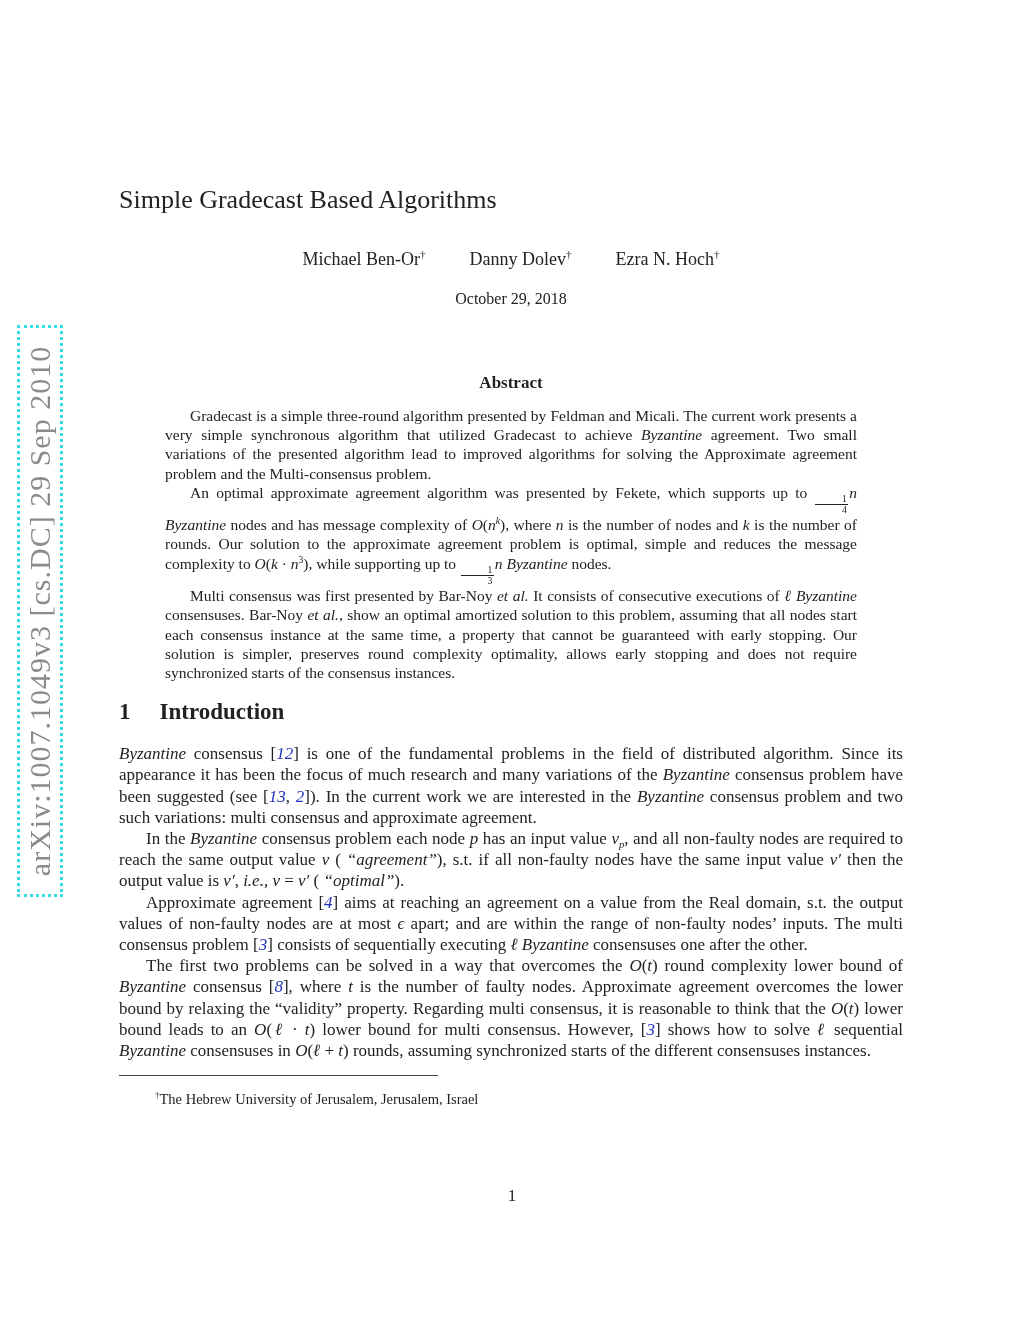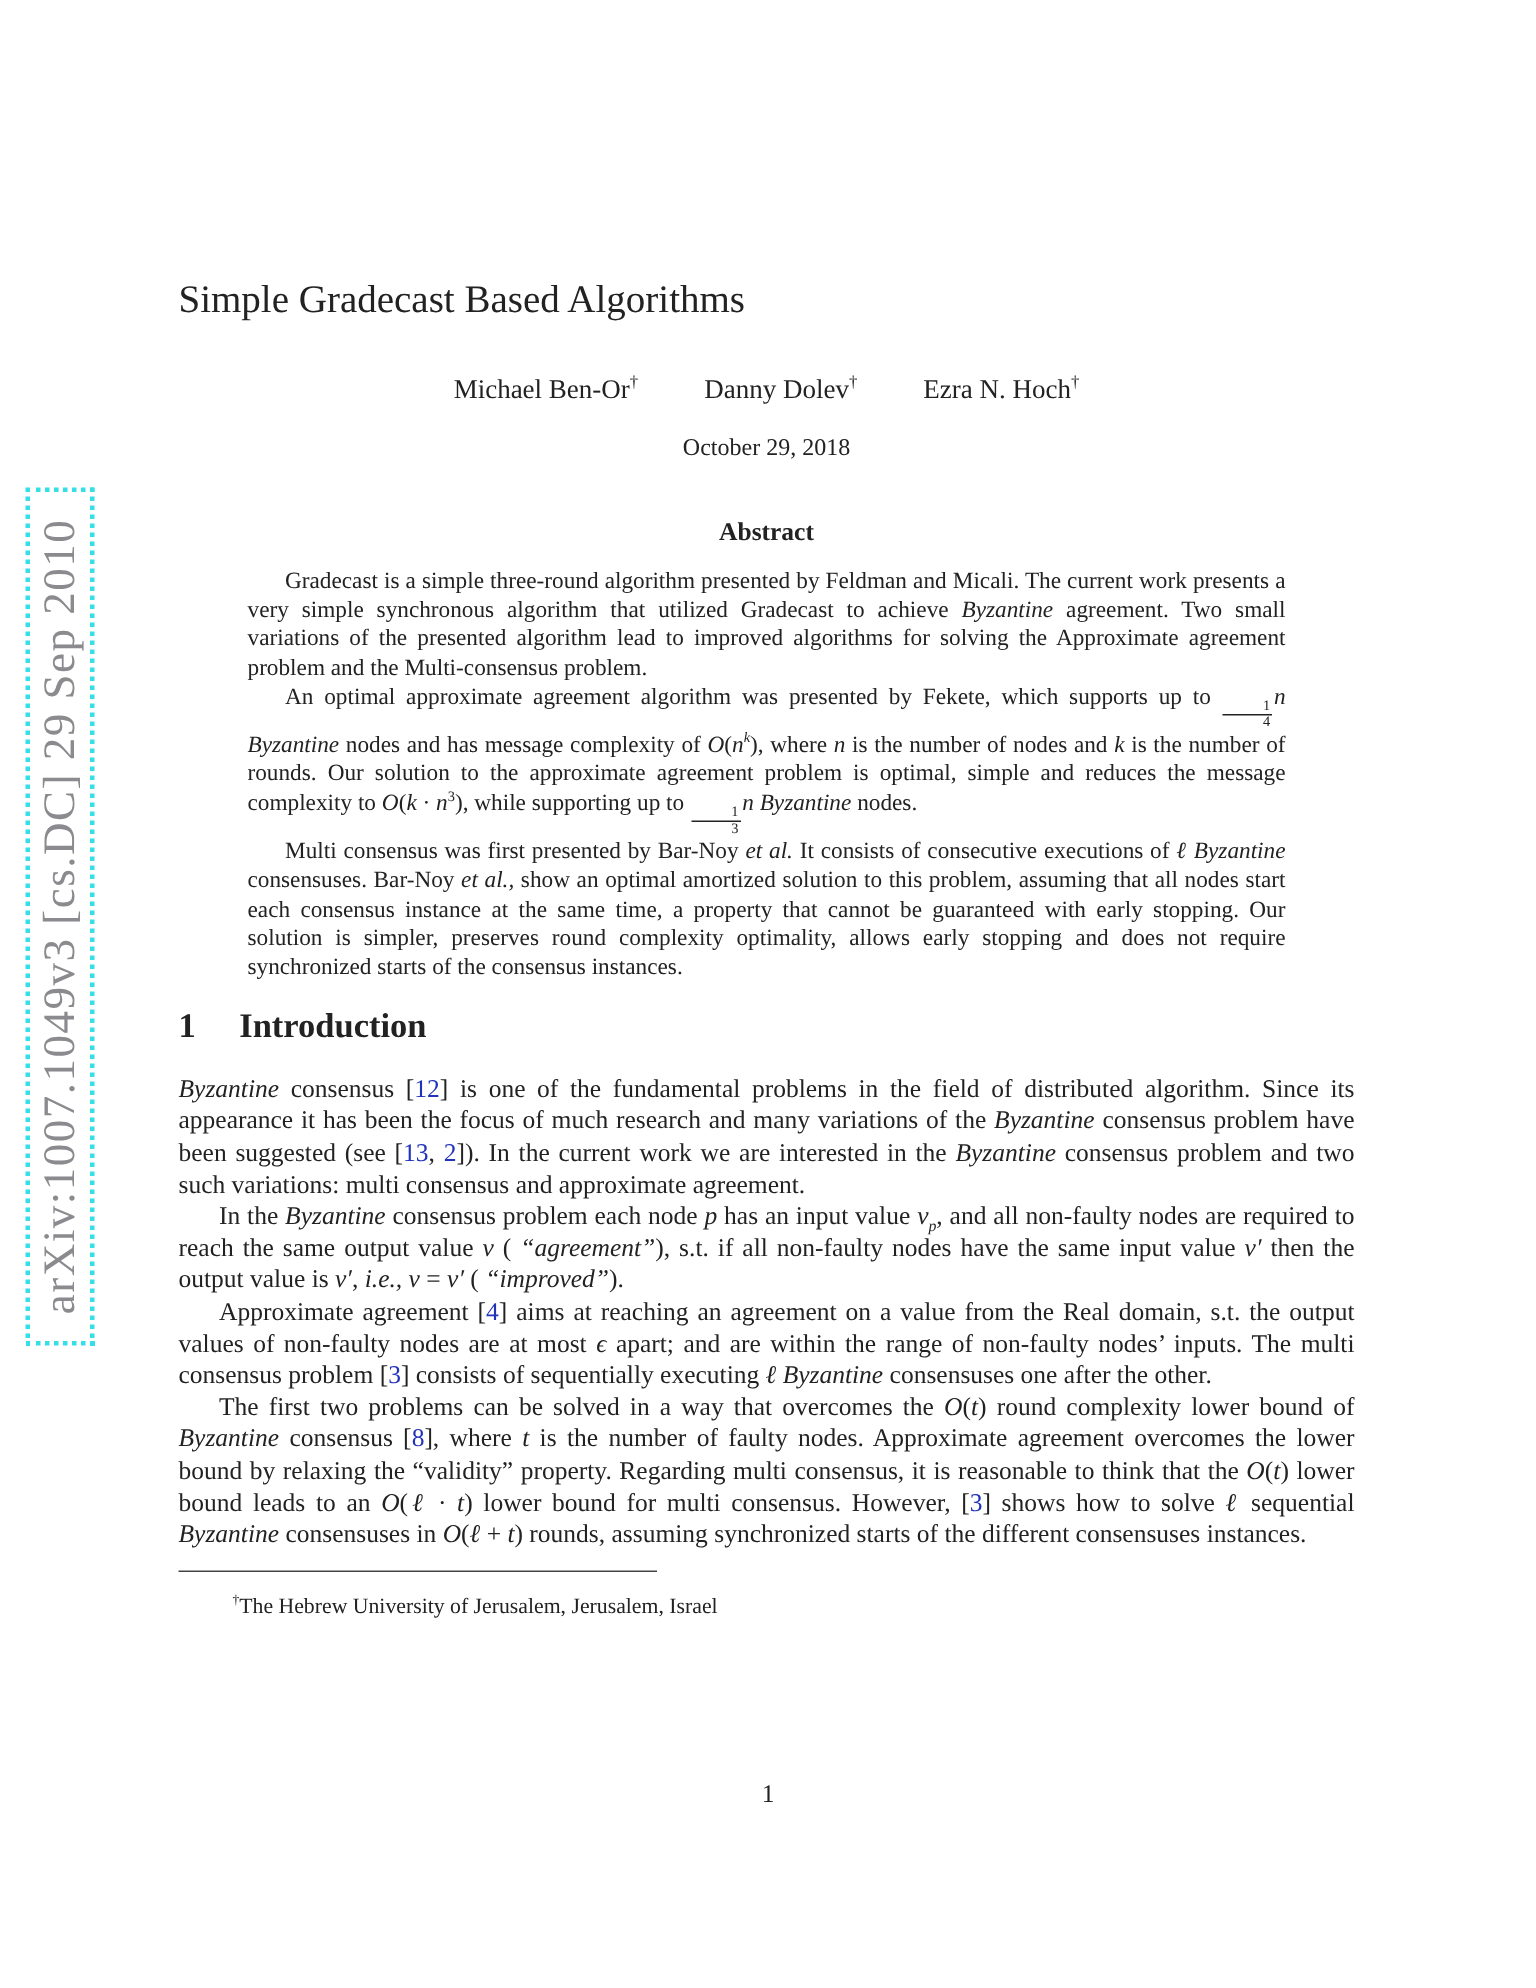--- a/index.html
+++ b/index.html
@@ -63,21 +63,21 @@
     font-size: 18px;
     line-height: 22px;
   }
   .date {
     margin-top: 18px;
     text-align: center;
     font-size: 16px;
     line-height: 22px;
   }
 
-  .abstract { width: 692px; margin: 34px auto 0 auto; }
+  .abstract { width: 692px; margin: 62px auto 0 auto; }
   .abs-head {
     text-align: center;
     font-weight: bold;
     font-size: 17px;
     line-height: 21px;
     margin-bottom: 13px;
   }
   .abs-p {
     margin: 0;
     font-size: 15.5px;
@@ -112,21 +112,21 @@
     flex-direction: column;
     align-items: center;
     vertical-align: -0.45em;
     font-size: 0.62em;
     line-height: 1.05;
     margin: 0 1px;
   }
   .fr b { font-weight: normal; }
   .fr b:first-child { border-bottom: 1px solid currentColor; padding: 0 1.5px; }
 
-  .c { color: var(--cite); cursor: pointer; }
+  .c { color: var(--cite); cursor: pointer; font-style: italic; }
 
   .footrule {
     margin-top: 14px;
     width: 319px;
     border-top: 1.6px solid var(--rule);
   }
   .footnote {
     margin-top: 14px;
     font-size: 14.5px;
     line-height: 19px;
@@ -176,21 +176,21 @@
           <p class="abs-p">Multi consensus was first presented by Bar-Noy <i>et al.</i> It consists of consecutive executions of <i>ℓ</i> <i>Byzantine</i> consensuses. Bar-Noy <i>et al.,</i> show an optimal amortized solution to this problem, assuming that all nodes start each consensus instance at the same time, a property that cannot be guaranteed with early stopping. Our solution is simpler, preserves round complexity optimality, allows early stopping and does not require synchronized starts of the consensus instances.</p>
         </div>
     </div>
 
     <h2 class="sec-head">
       <span class="sec-num">1</span><span>Introduction</span>
     </h2>
 
     <div class="intro">
         <p class="body-p"><i>Byzantine</i> consensus [<span class="c">12</span>] is one of the fundamental problems in the field of distributed algorithm. Since its appearance it has been the focus of much research and many variations of the <i>Byzantine</i> consensus problem have been suggested (see [<span class="c">13</span>, <span class="c">2</span>]). In the current work we are interested in the <i>Byzantine</i> consensus problem and two such variations: multi consensus and approximate agreement.</p>
-        <p class="body-p">In the <i>Byzantine</i> consensus problem each node <i>p</i> has an input value <i>v<sub>p</sub></i>, and all non-faulty nodes are required to reach the same output value <i>v</i> ( <i>“agreement”</i>), s.t. if all non-faulty nodes have the same input value <i>v′</i> then the output value is <i>v′</i>, <i>i.e., v</i> = <i>v′</i> ( <i>“improved”</i>).</p>
+        <p class="body-p">In the <i>Byzantine</i> consensus problem each node <i>p</i> has an input value <i>v<sub>p</sub></i>, and all non-faulty nodes are required to reach the same output value <i>v</i> ( <i>“agreement”</i>), s.t. if all non-faulty nodes have the same input value <i>v′</i> then the output value is <i>v′</i>, <i>i.e., v</i> = <i>v′</i> ( <i>“optimal”</i>).</p>
         <p class="body-p">Approximate agreement [<span class="c">4</span>] aims at reaching an agreement on a value from the Real domain, s.t. the output values of non-faulty nodes are at most <i>ϵ</i> apart; and are within the range of non-faulty nodes’ inputs. The multi consensus problem [<span class="c">3</span>] consists of sequentially executing <i>ℓ</i> <i>Byzantine</i> consensuses one after the other.</p>
         <p class="body-p">The first two problems can be solved in a way that overcomes the <i>O</i>(<i>t</i>) round complexity lower bound of <i>Byzantine</i> consensus [<span class="c">8</span>], where <i>t</i> is the number of faulty nodes. Approximate agreement overcomes the lower bound by relaxing the “validity” property. Regarding multi consensus, it is reasonable to think that the <i>O</i>(<i>t</i>) lower bound leads to an <i>O</i>(<i>ℓ</i> · <i>t</i>) lower bound for multi consensus. However, [<span class="c">3</span>] shows how to solve <i>ℓ</i> sequential <i>Byzantine</i> consensuses in <i>O</i>(<i>ℓ</i> + <i>t</i>) rounds, assuming synchronized starts of the different consensuses instances.</p>
       </div>
 
     <div class="footrule"></div>
     <div class="footnote"><sup>†</sup>The Hebrew University of Jerusalem, Jerusalem, Israel</div>
 
   </div>
 
   <div class="pagenum">1</div>

